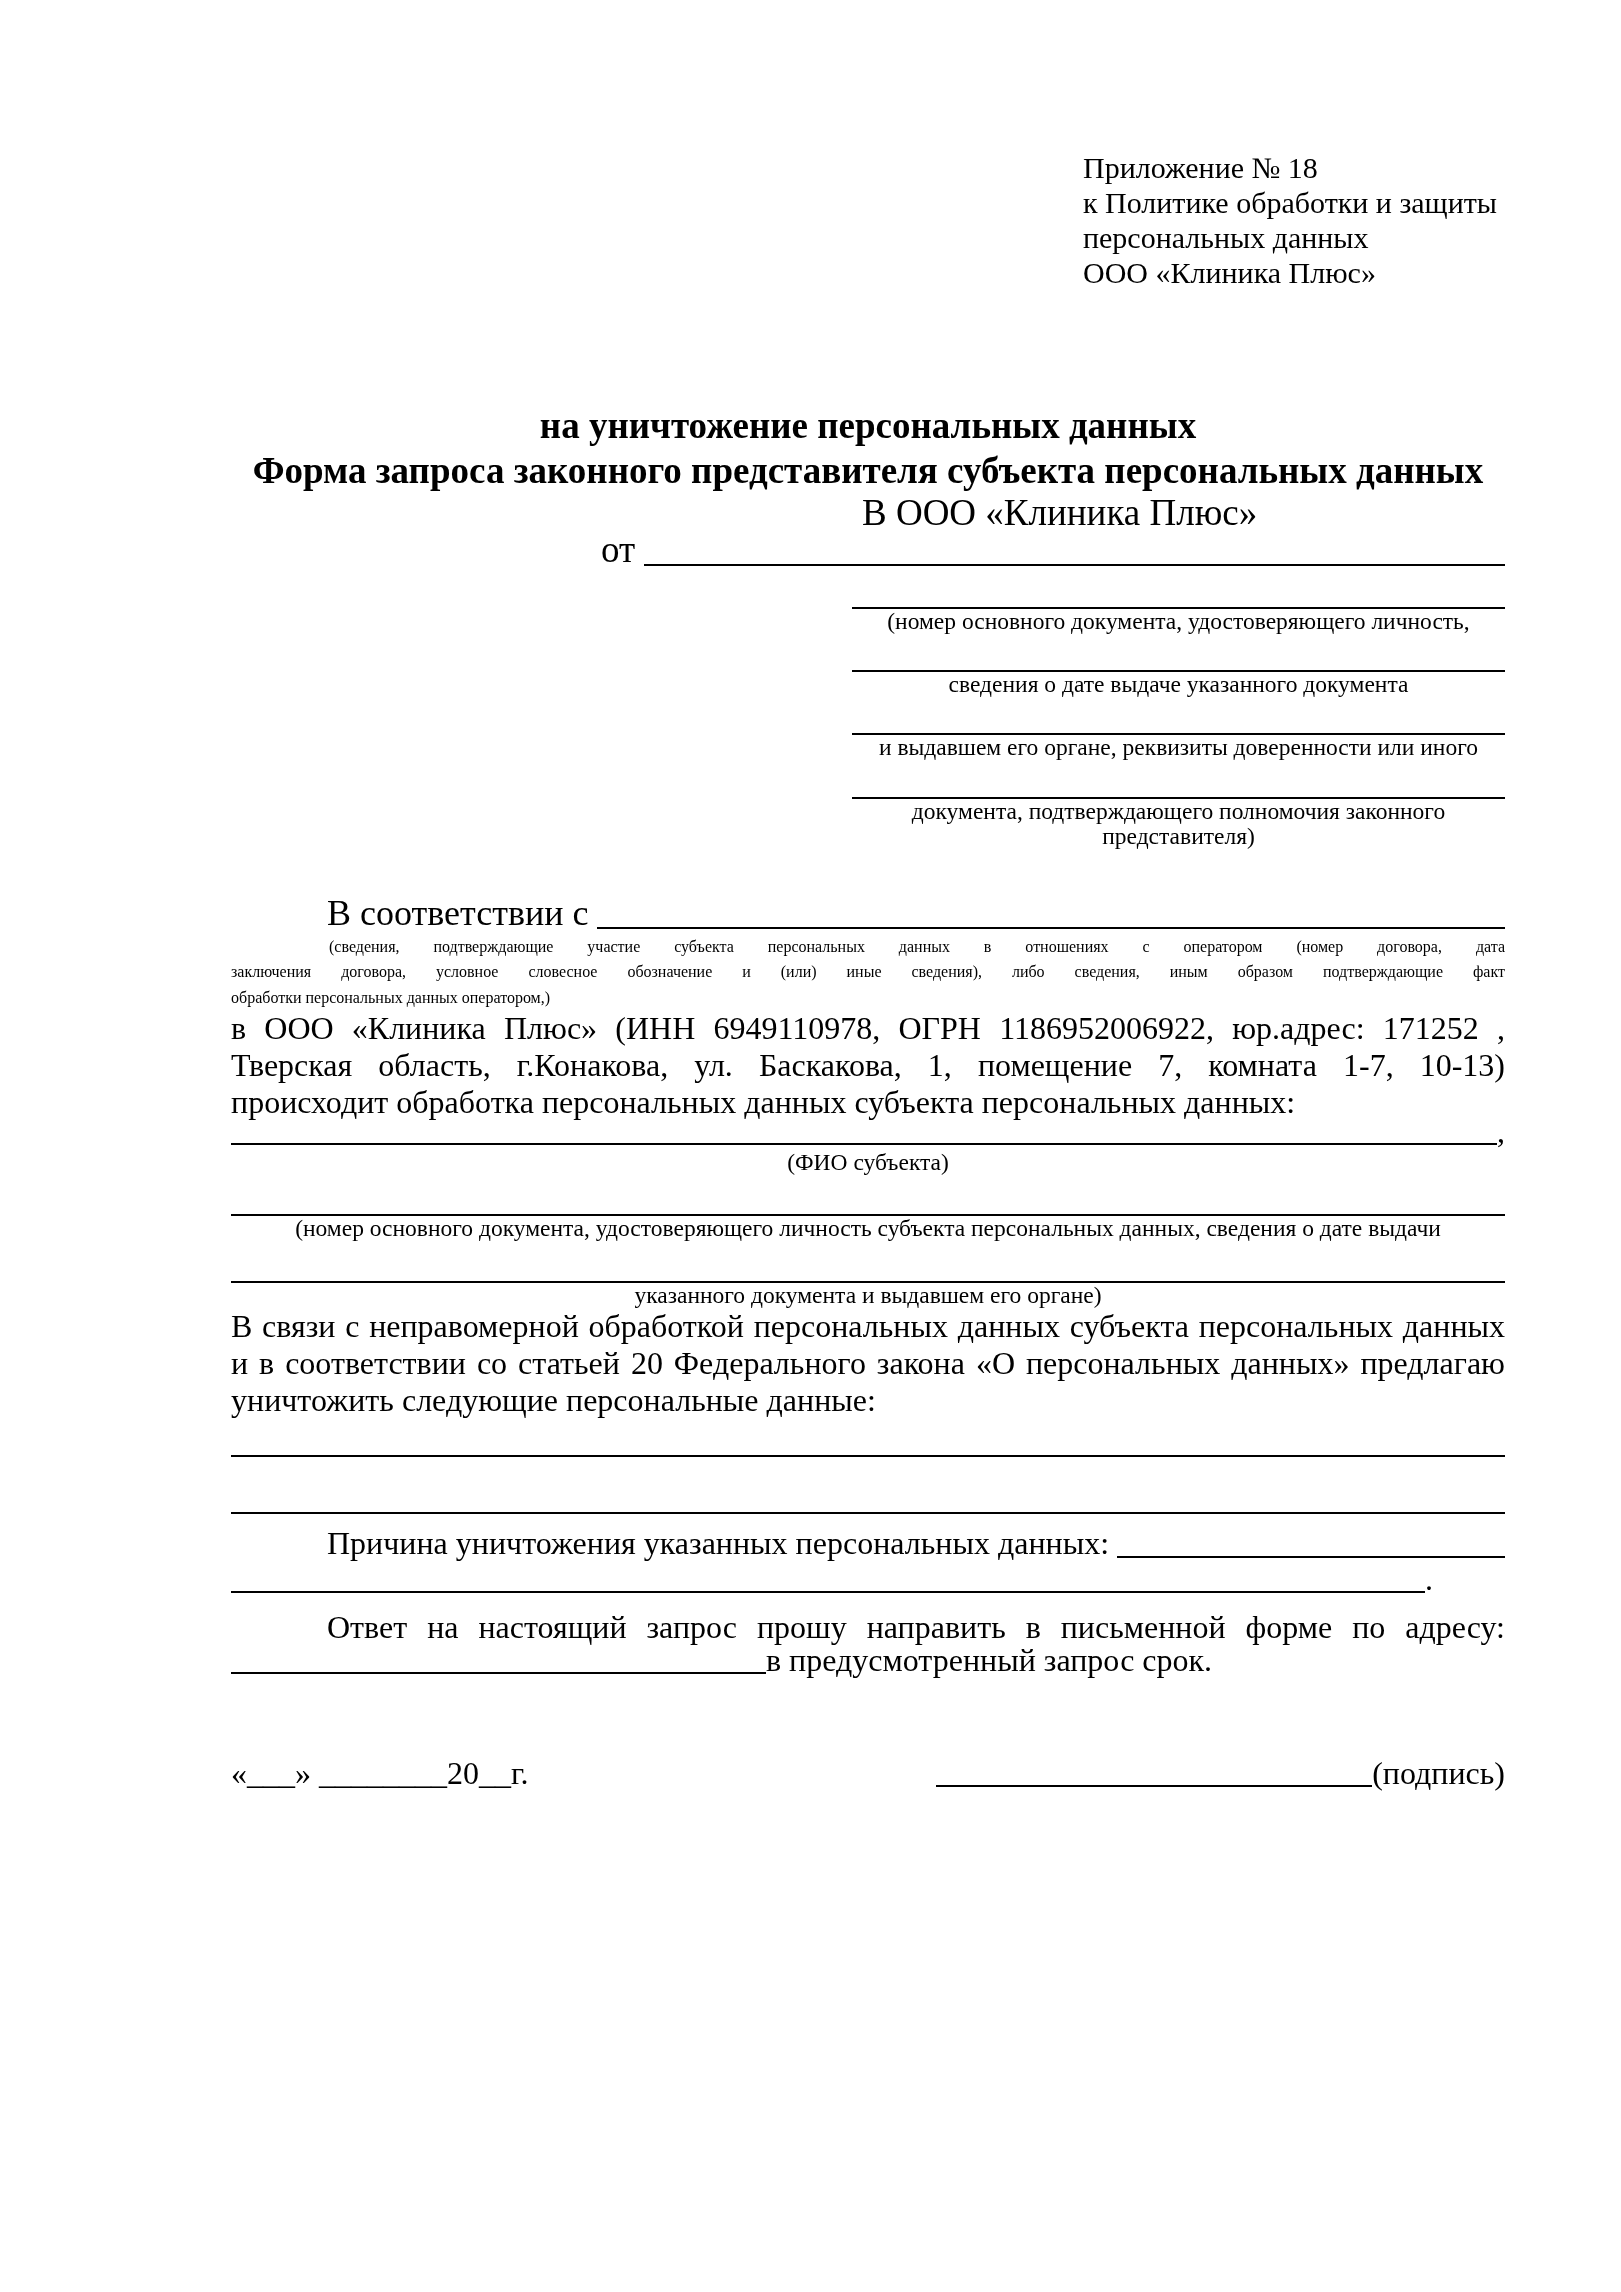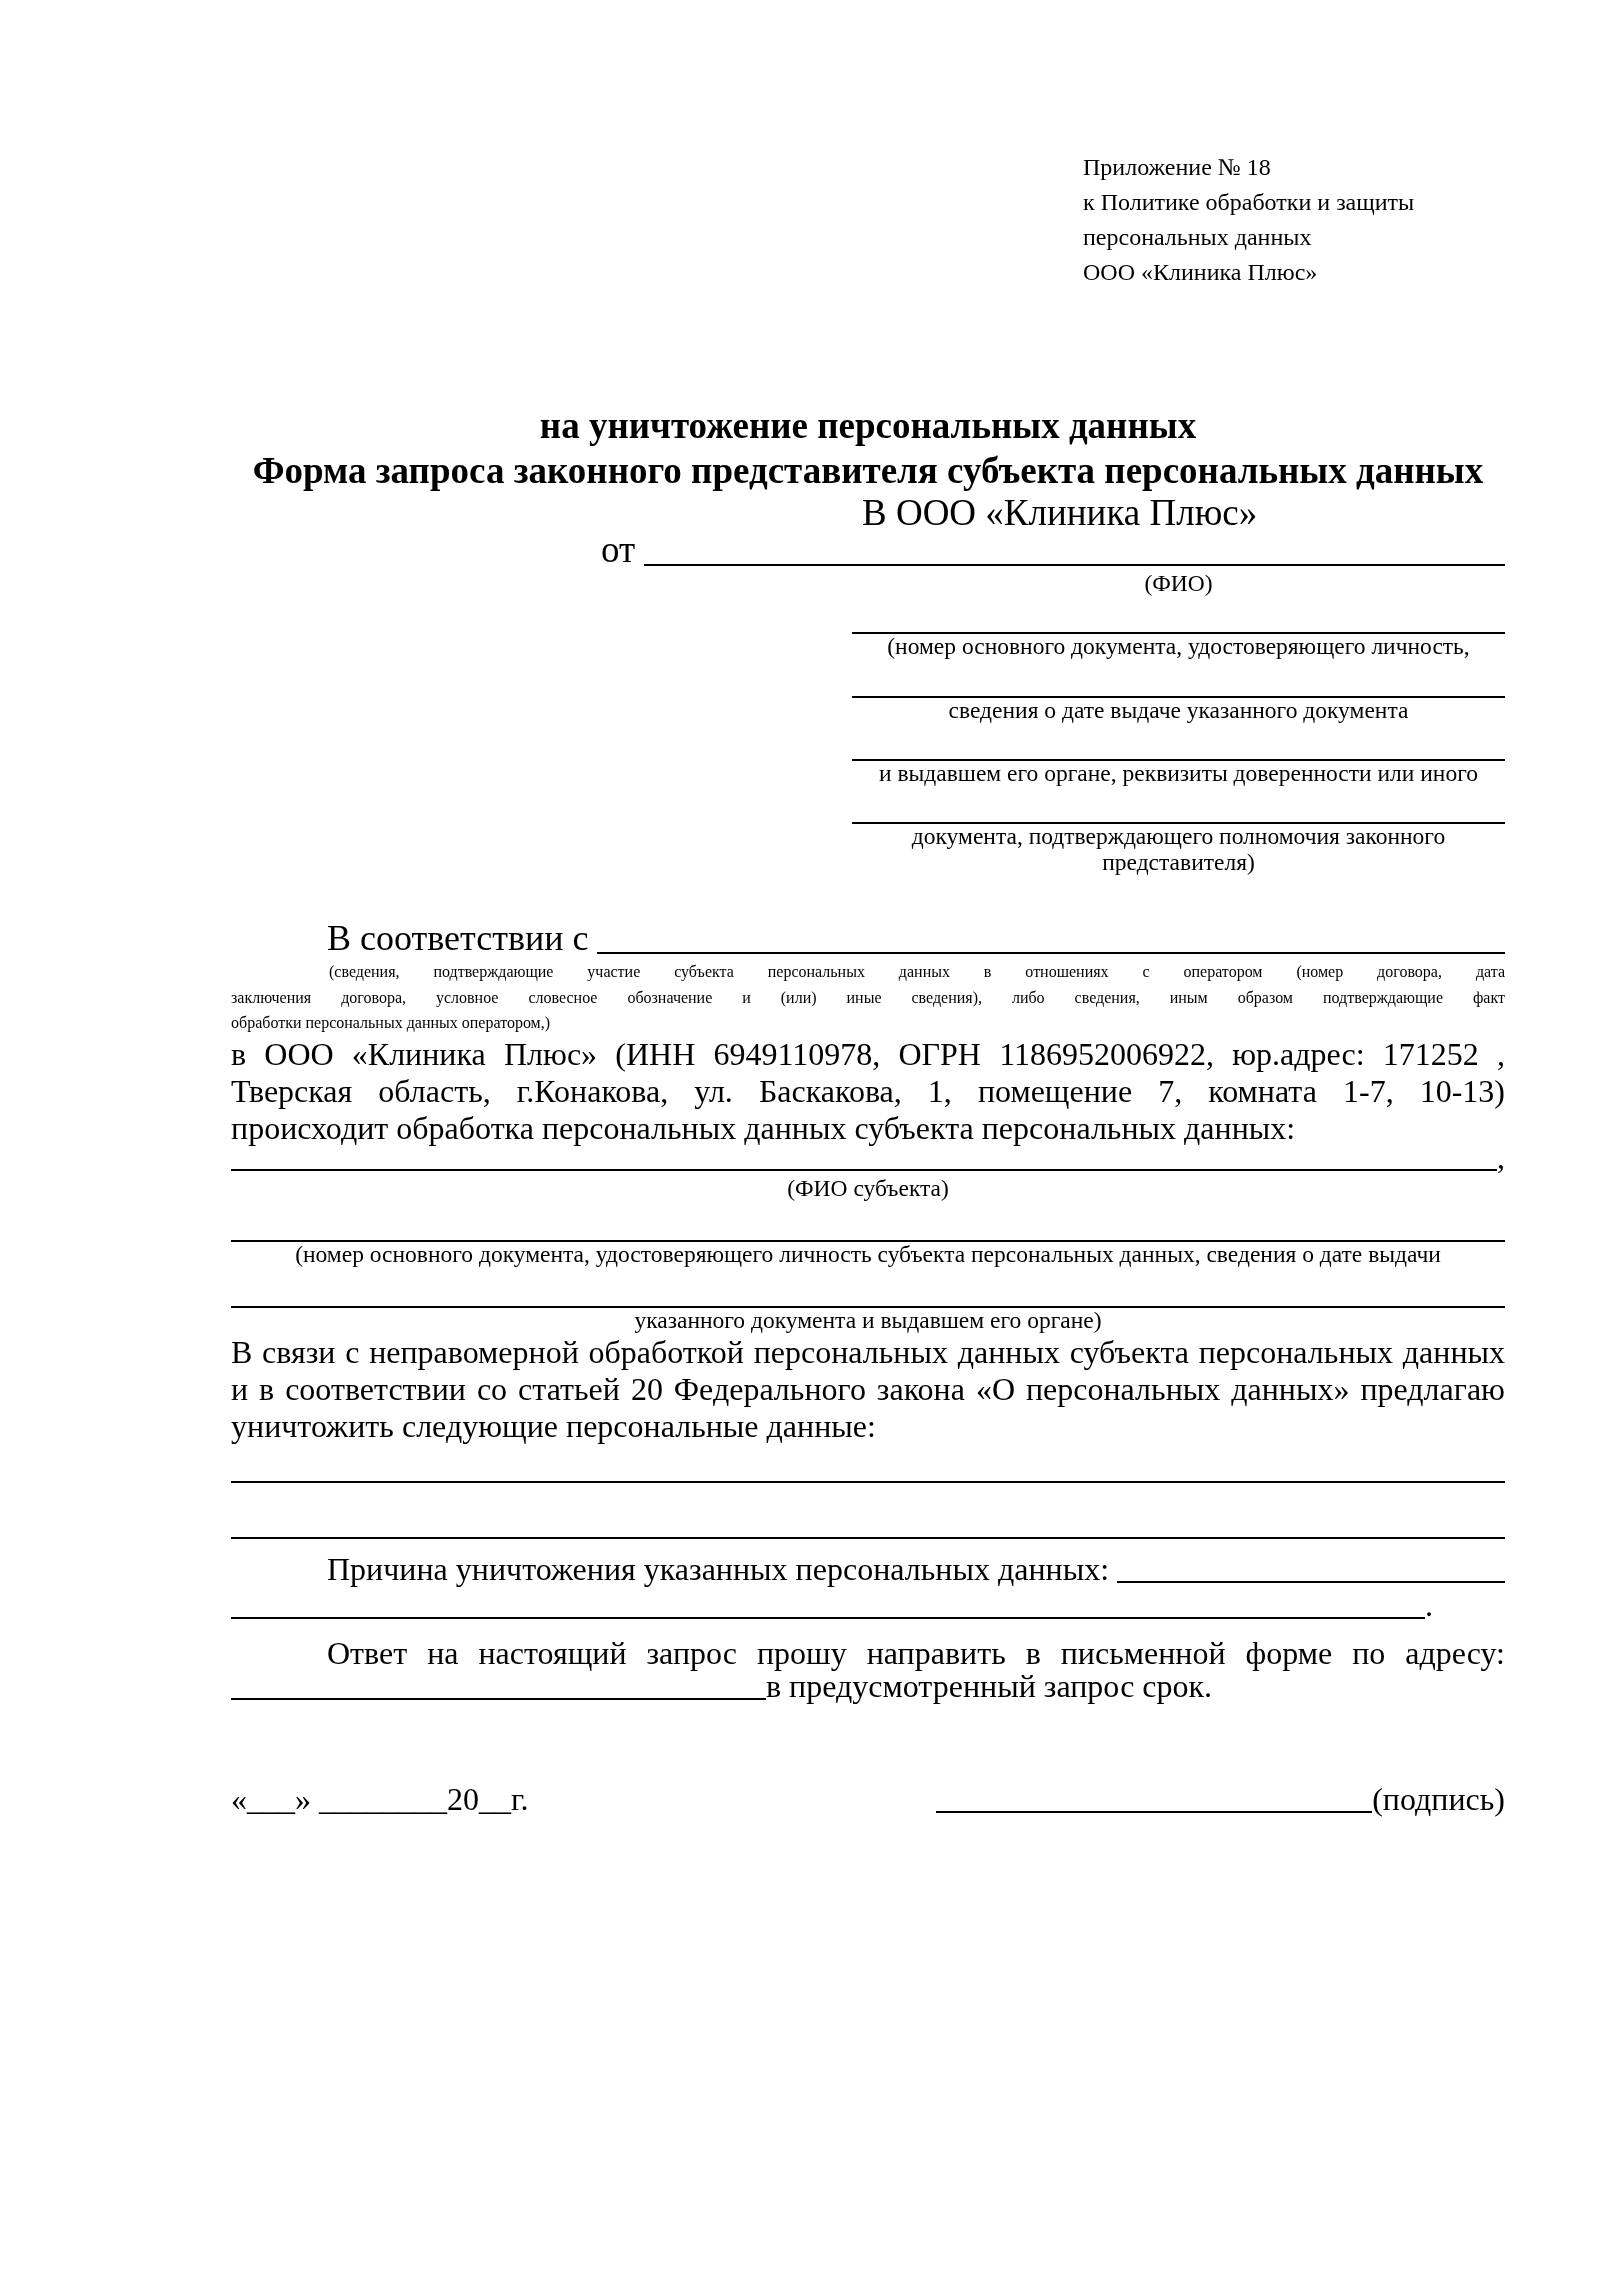--- a/index.html
+++ b/index.html
@@ -3,21 +3,21 @@
 <meta charset="utf-8">
 <style>
   html,body { margin:0; padding:0; background:#888; }
   .page {
     width:1621px; height:2293px; background:#ffffff; color:#000;
     font-family:"Liberation Serif","DejaVu Serif",serif;
     box-sizing:border-box; padding:0 116px 0 231px;
     position:relative; overflow:hidden;
   }
   
-  .hdr { margin-top:150px; margin-left:852px; font-size:24px; line-height:35px; }
+  .hdr { margin-top:150px; margin-left:852px; font-size:30px; line-height:35px; }
   
   .title { margin-top:113px; text-align:center; font-weight:bold; font-size:37px; line-height:45px; }
   
   .to-line { margin-left:631px; font-size:37px; line-height:39px; }
   .from-row { margin-left:370px; display:flex; align-items:flex-end; height:39px; font-size:37px; }
   .rule { border-bottom:2.9px solid #000; }
   .grow-line { flex:1 1 auto; margin-bottom:4.9px; }
   .ablock { margin-left:621px; width:653px; }
   .uline { height:28px; border-bottom:2.9px solid #000; }
   .uline.g { margin-top:7.8px; }
@@ -62,21 +62,20 @@
   </div>
 
   <div class="to-line">В ООО «Клиника Плюс»</div>
 
   <div class="from-row">
     <span style="white-space:pre;">от </span>
     <span class="rule grow-line"></span>
   </div>
 
   <div class="ablock">
-    <div class="acap">(ФИО)</div>
     <div class="uline g"></div>
     <div class="acap">(номер основного документа, удостоверяющего личность,</div>
     <div class="uline g"></div>
     <div class="acap">сведения о дате выдаче указанного документа</div>
     <div class="uline g"></div>
     <div class="acap">и выдавшем его органе, реквизиты доверенности или иного</div>
     <div class="uline g"></div>
     <div class="acap">документа, подтверждающего полномочия законного представителя)</div>
   </div>
 

